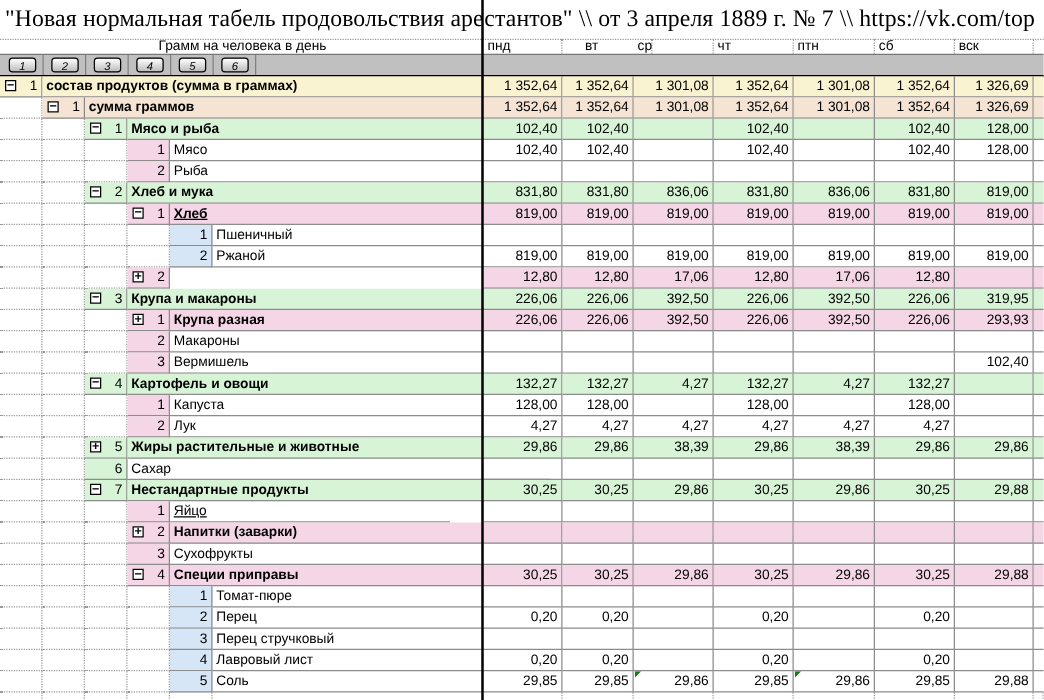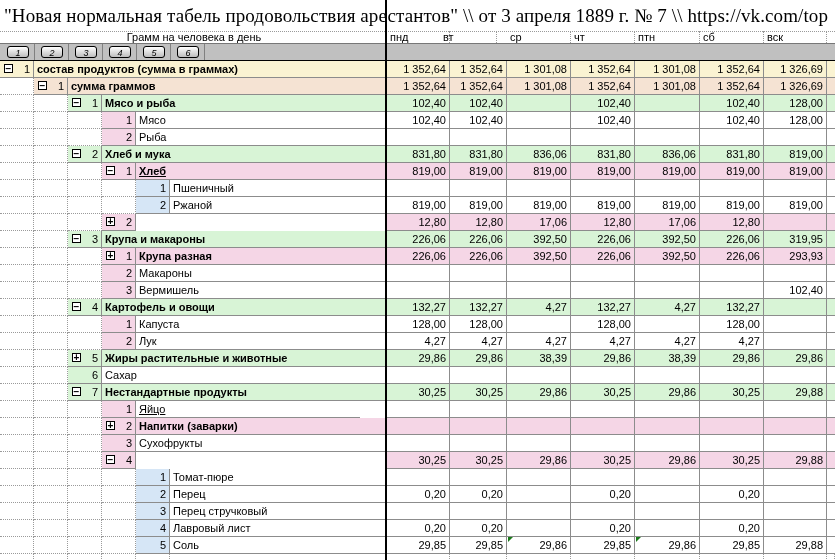--- a/index.html
+++ b/index.html
@@ -32,21 +32,21 @@
 <body>
 
 <div class="title-row">
   <span>"Новая нормальная табель продовольствия арестантов" \\  от 3 апреля 1889 г. № 7  \\  https://vk.com/top</span>
 </div>
 
 <div class="hdr-row">
   <div class="hdr-cell" style="left:0;width:386px;text-align:center;">Грамм на человека в день</div>
   <div id="dayhdrs">
       <div class="hdr-cell" style="left: 387px; width: 63px;">пнд</div>
-      <div class="hdr-cell" style="left: 440px; width: 57px;">вт</div>
+      <div class="hdr-cell" style="left: 465px; width: 57px;">вт</div>
       <div class="hdr-cell" style="left: 507px; width: 64px;">ср</div>
       <div class="hdr-cell" style="left: 571px; width: 64px;">чт</div>
       <div class="hdr-cell" style="left: 635px; width: 65px;">птн</div>
       <div class="hdr-cell" style="left: 700px; width: 64px;">сб</div>
       <div class="hdr-cell" style="left: 764px; width: 63px;">вск</div>
     </div>
 </div>
 
 <div class="outline-row">
   <div id="obtns">
@@ -398,20 +398,21 @@
       <div class="cell num " style="left: 635px; width: 65px;"></div>
       <div class="cell num " style="left: 700px; width: 64px;"></div>
       <div class="cell num " style="left: 764px; width: 63px;"></div>
       <div class="cell " style="left: 827px; width: 8px;"></div>
     </div>
     <div class="row" style="top: 391px;">
       <div class="cell dot" style="left: 0px; width: 34px; border-right: 1px dotted rgb(154, 154, 154);"></div>
       <div class="cell dot" style="left: 34px; width: 34px; border-right: 1px dotted rgb(154, 154, 154);"></div>
       <div class="cell dot" style="left: 68px; width: 34px; border-right: 1px dotted rgb(154, 154, 154);"></div>
       <div class="cell idx bg-p" style="left: 102px; width: 34px; border-right: 1px solid rgb(140, 140, 140);"><span class="pm" style="left: 4px;">−</span><span>4</span></div>
+      <div class="cell lbl b bg-p" style="left: 136px; width: 251px;">Специи приправы</div>
       <div class="cell num bg-p" style="left: 387px; width: 63px;">30,25</div>
       <div class="cell num bg-p" style="left: 450px; width: 57px;">30,25</div>
       <div class="cell num bg-p" style="left: 507px; width: 64px;">29,86</div>
       <div class="cell num bg-p" style="left: 571px; width: 64px;">30,25</div>
       <div class="cell num bg-p" style="left: 635px; width: 65px;">29,86</div>
       <div class="cell num bg-p" style="left: 700px; width: 64px;">30,25</div>
       <div class="cell num bg-p" style="left: 764px; width: 63px;">29,88</div>
       <div class="cell bg-p" style="left: 827px; width: 8px;"></div>
     </div>
     <div class="row" style="top: 408px;">

